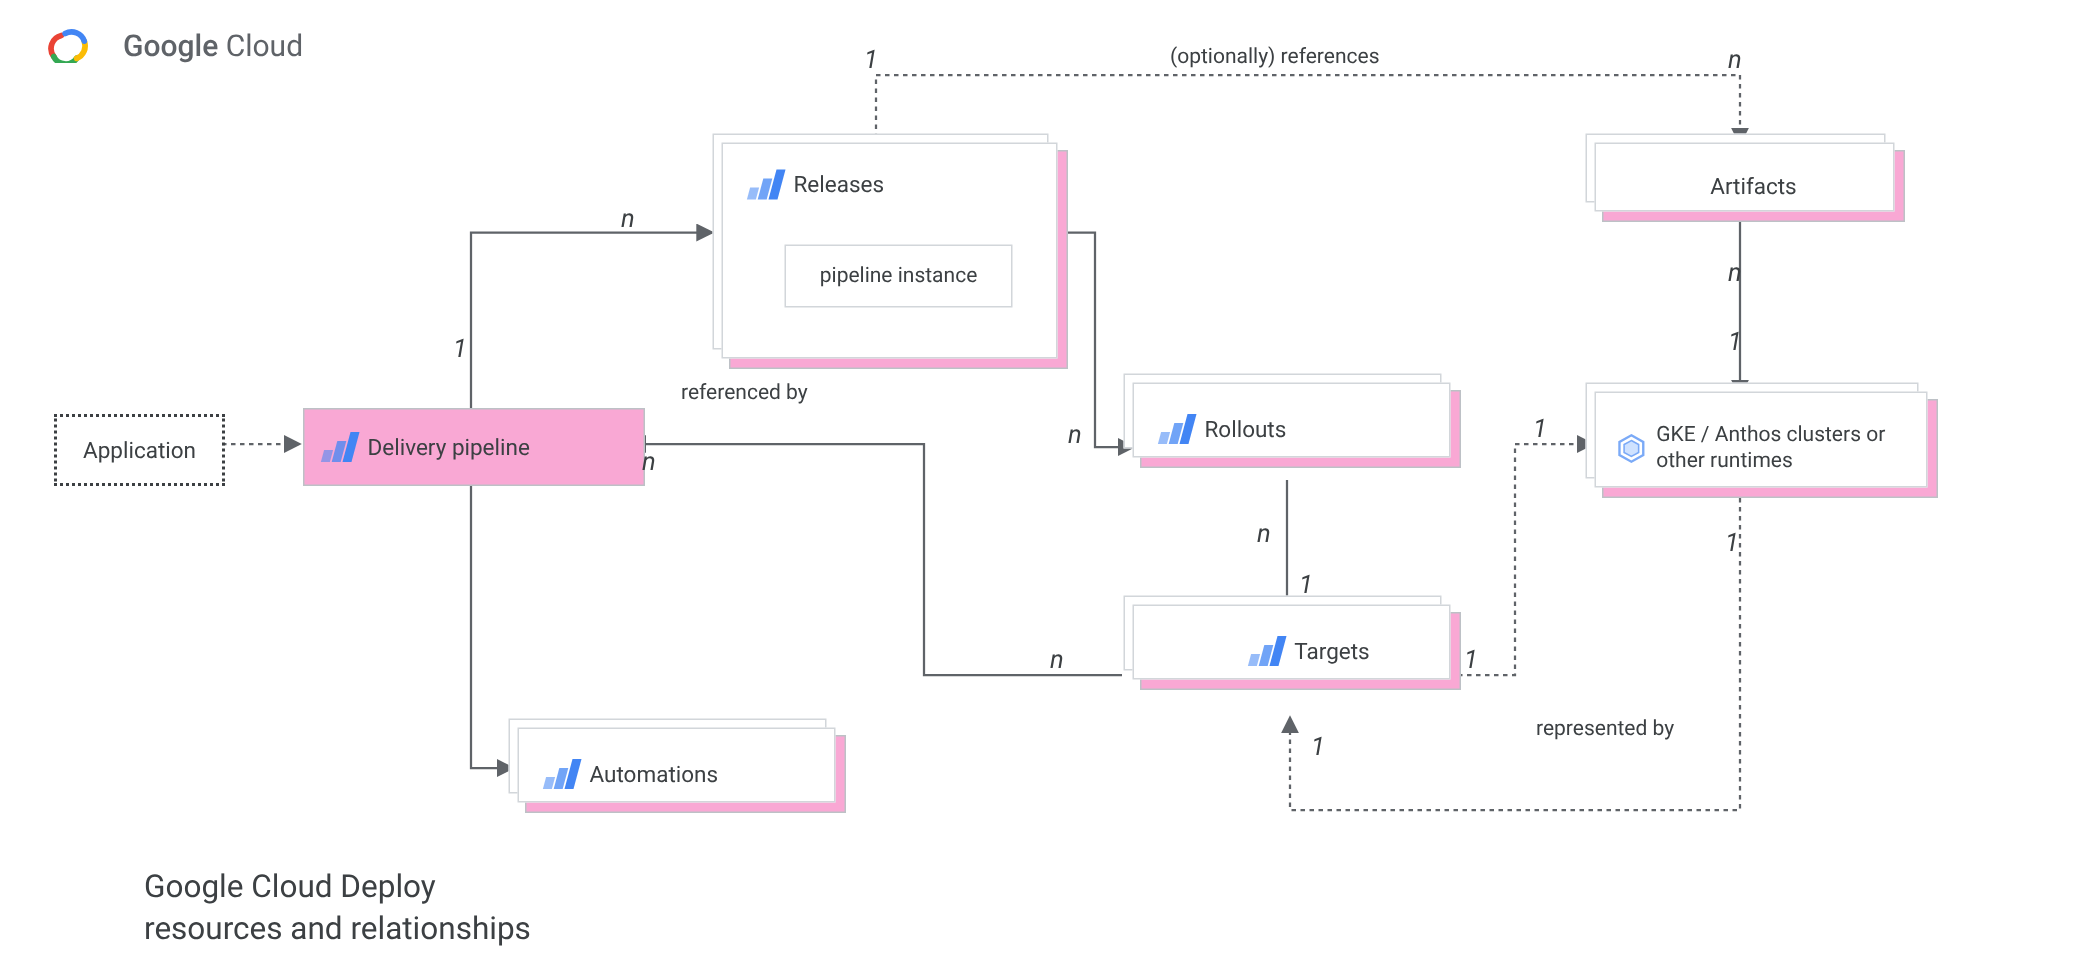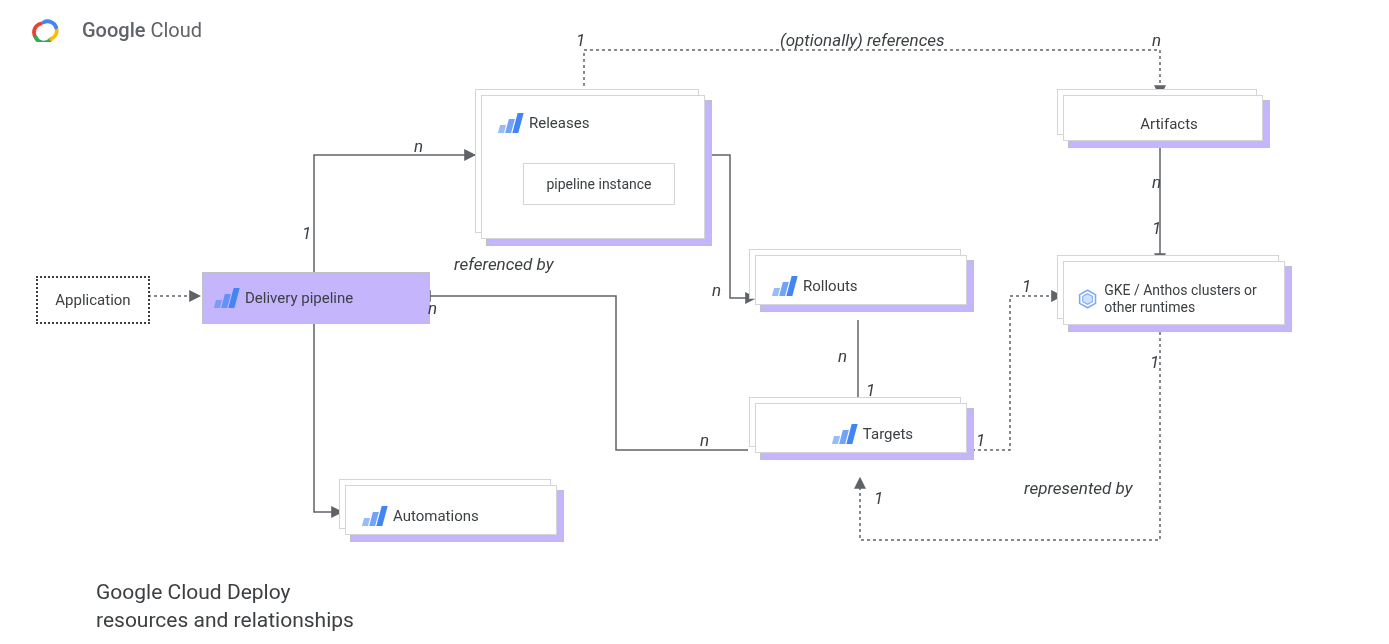--- a/index.html
+++ b/index.html
@@ -1,24 +1,24 @@
 <!DOCTYPE html>
 <html><head>
 <meta charset="utf-8">
 <style>
   html,body{margin:0;padding:0;width:1389px;height:644px;font-family:Roboto,Arial,sans-serif;color:#3c4043;background:#fff}
   .canvas{position:relative;width:1389px;height:644px}
   
-  .box{position:absolute;border:1px solid #bdc1c6;background:#c4b5fd;text-align:center;display:flex;align-items:center;justify-content:center;font-size:15px}
+  .box{position:absolute;border:1px solid #bdc1c6;background:#f9a8d4;text-align:center;display:flex;align-items:center;justify-content:center;font-size:15px}
   .dashed{border:2px dotted #3c4043;background:transparent}
   
   .stack::before,.stack::after{content:"";position:absolute;left:-6px;top:-6px;right:6px;bottom:6px;border:1px solid #d2d6da;background:#fff;z-index:-1}
   .stack::after{left:-12px;top:-12px;right:12px;bottom:12px;z-index:-2}
   
-  .lbl{position:absolute;font-size:17px;font-style:italic}
+  .lbl{position:absolute;font-size:14px;}
   .num{font-style:italic;font-size:17px;position:absolute}
   
   .icon-bars{display:inline-flex;align-items:flex-end;gap:2px;margin-right:8px}
   .icon-bars span{width:6px;background:#4285f4;transform:skewX(-15deg)}
   .icon-bars span:nth-child(1){height:8px;opacity:.55}
   .icon-bars span:nth-child(2){height:14px;opacity:.75}
   .icon-bars span:nth-child(3){height:20px}
   .inner-sub{position:absolute;border:1px solid #d2d6da;font-size:14px;display:flex;align-items:center;justify-content:center}
   
   .gc-logo{position:absolute;left:32px;top:18px;display:flex;align-items:center;gap:22px;font-size:20px;color:#5f6368}

